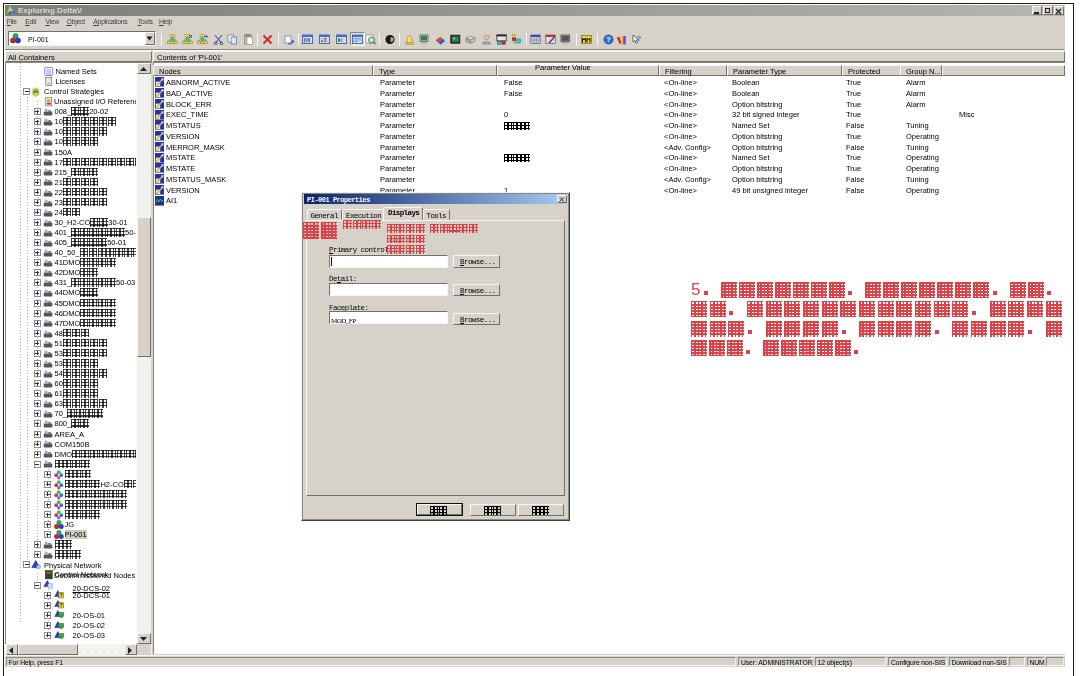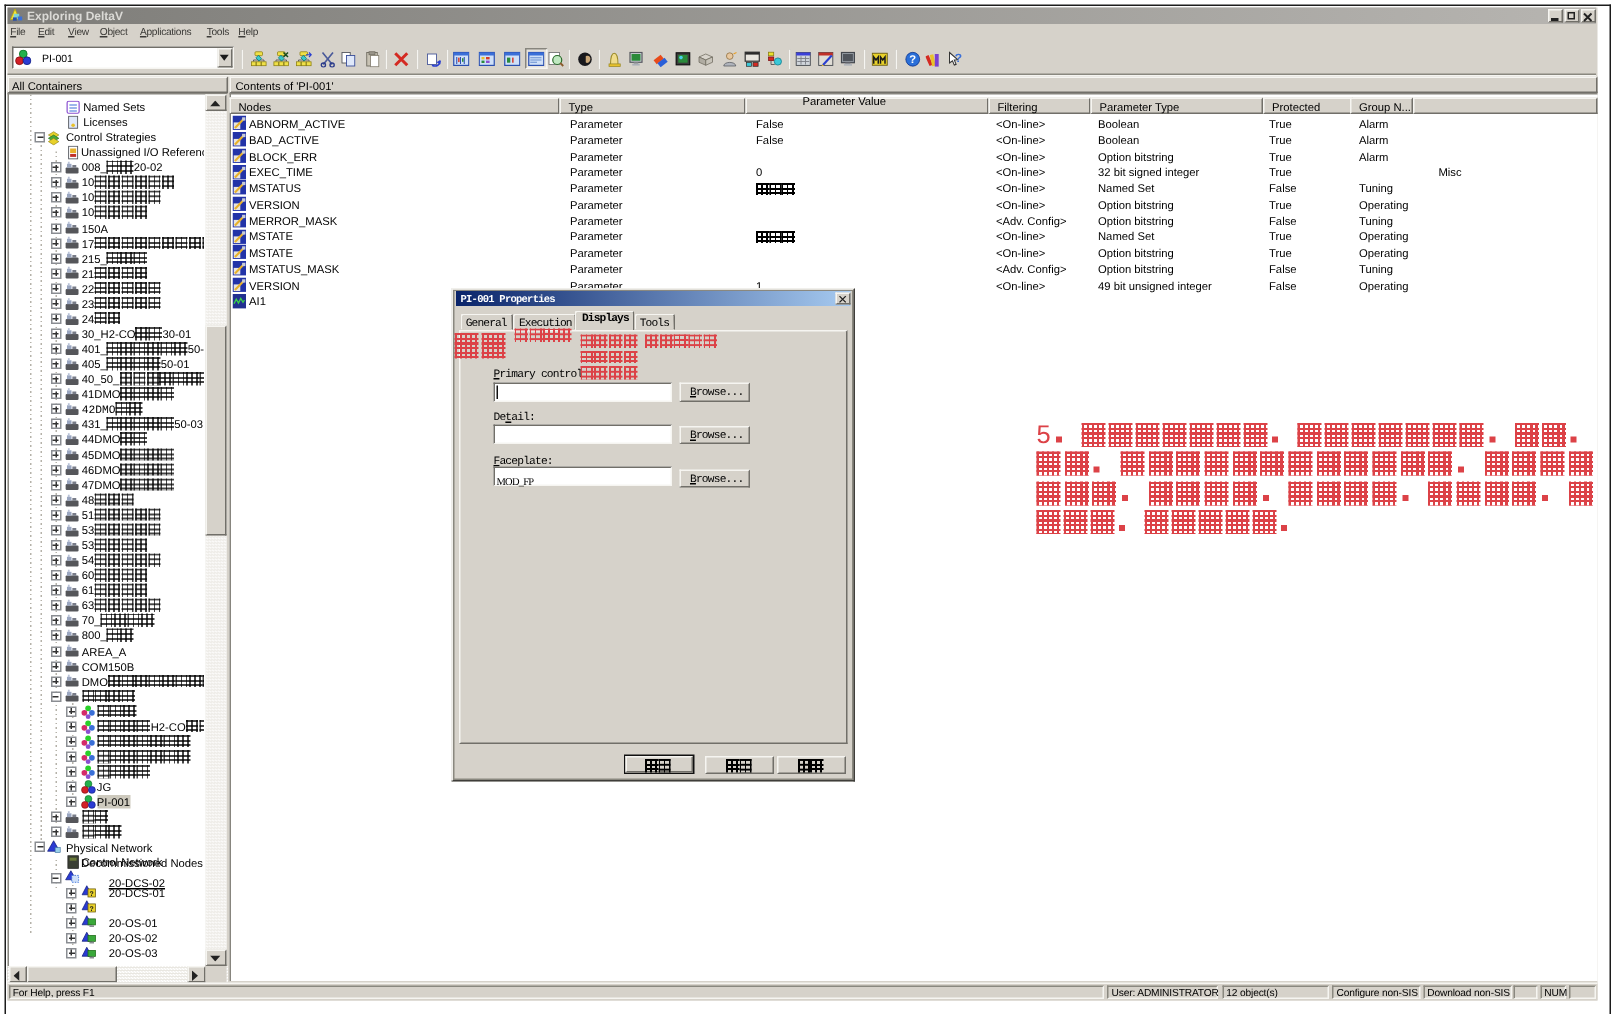--- a/index.html
+++ b/index.html
@@ -445,21 +445,21 @@
     <div class="tx trz" style="position:absolute;left:48.5px;top:195.23000000000002px;font-size:7.5px;color:#000;">41DMO<i class="z"></i><i class="z"></i><i class="z"></i><i class="z"></i></div>
     <div style="position:absolute;left:27.5px;top:206.4px;width:7px;height:7px;border:1px solid #8a8d92;background:#fff;"></div>
     <div style="position:absolute;left:29.0px;top:209.4px;width:4px;height:1px;background:#333;"></div>
     <div style="position:absolute;left:30.5px;top:207.9px;width:1px;height:4px;background:#333;"></div>
     <svg style="position:absolute;left:36.5px;top:205.1px" width="10" height="10" viewBox="0 0 9.5 10">
       <rect x="0.5" y="4.6" width="8.6" height="4" rx="0.8" fill="#55565a"></rect>
       <rect x="1.4" y="2.2" width="3" height="2.6" fill="#9aa6c0"></rect>
       <rect x="5" y="3" width="2.6" height="1.8" fill="#787c88"></rect>
       <rect x="2" y="0.8" width="1.2" height="1.6" fill="#b8c2d8"></rect>
     </svg>
-    <div class="tx trz" style="position:absolute;left:48.5px;top:205.3px;font-size:7.5px;color:#000;font-family:Liberation Mono, monospace;">42DMO<i class="z"></i><i class="z"></i></div>
+    <div class="tx trz" style="position:absolute;left:48.5px;top:205.3px;font-size:7.5px;color:#000;">42DMO<i class="z"></i><i class="z"></i></div>
     <div style="position:absolute;left:27.5px;top:216.47px;width:7px;height:7px;border:1px solid #8a8d92;background:#fff;"></div>
     <div style="position:absolute;left:29.0px;top:219.47px;width:4px;height:1px;background:#333;"></div>
     <div style="position:absolute;left:30.5px;top:217.97px;width:1px;height:4px;background:#333;"></div>
     <svg style="position:absolute;left:36.5px;top:215.17px" width="10" height="10" viewBox="0 0 9.5 10">
       <rect x="0.5" y="4.6" width="8.6" height="4" rx="0.8" fill="#55565a"></rect>
       <rect x="1.4" y="2.2" width="3" height="2.6" fill="#9aa6c0"></rect>
       <rect x="5" y="3" width="2.6" height="1.8" fill="#787c88"></rect>
       <rect x="2" y="0.8" width="1.2" height="1.6" fill="#b8c2d8"></rect>
     </svg>
     <div class="tx trz" style="position:absolute;left:48.5px;top:215.37px;font-size:7.5px;color:#000;">431_<i class="z"></i><i class="z"></i><i class="z"></i><i class="z"></i><i class="z"></i>50-03</div>

